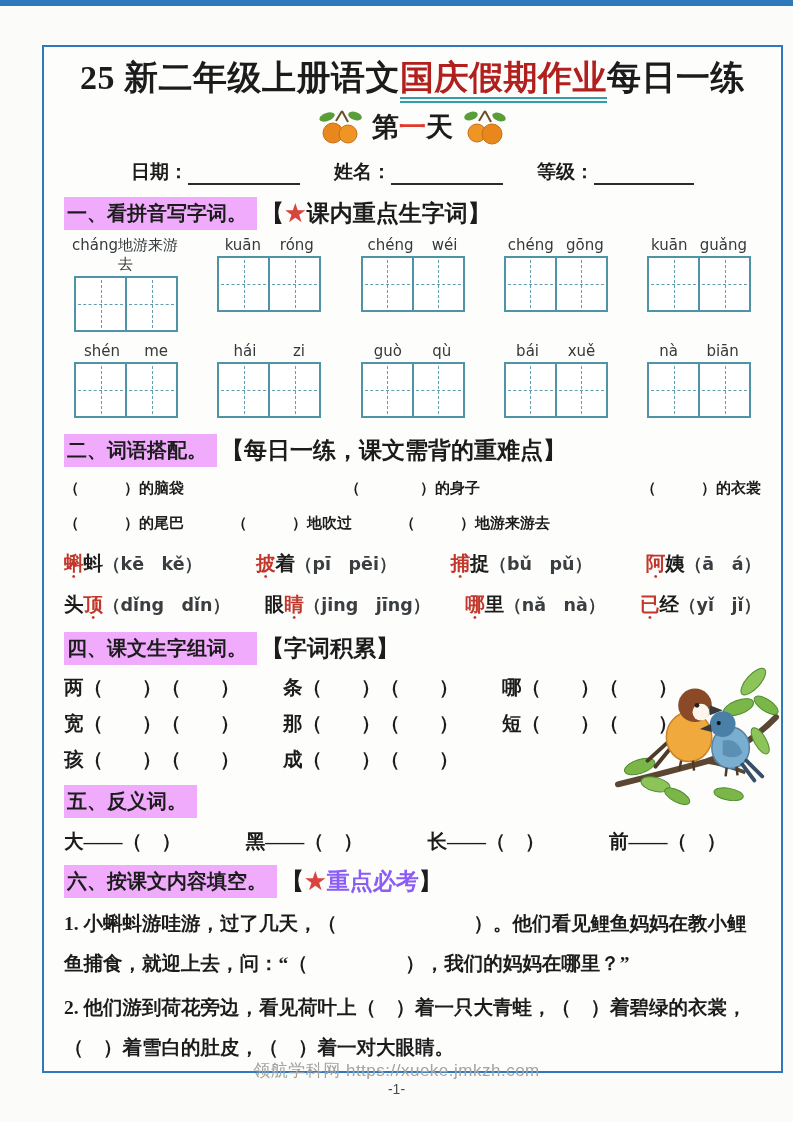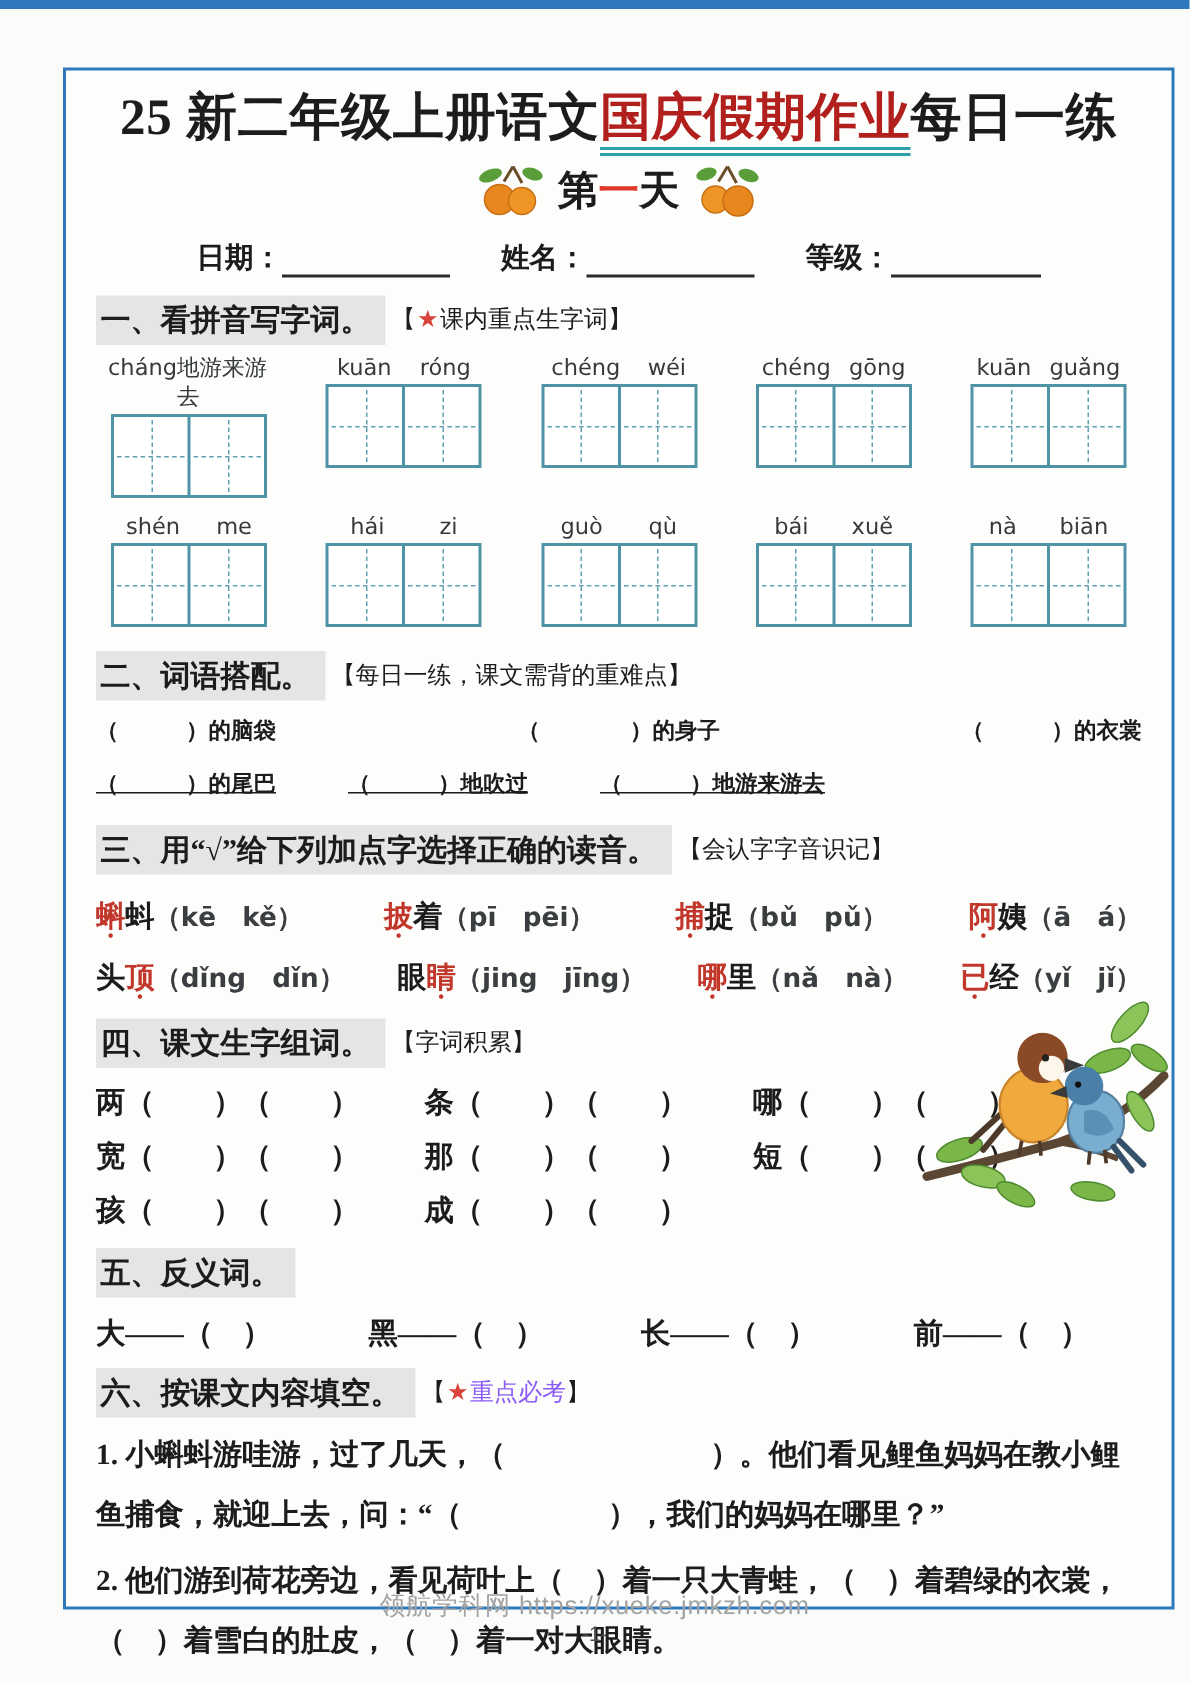--- a/index.html
+++ b/index.html
@@ -27,41 +27,41 @@
   .daytext{font-size:27px;font-weight:900;}
   .daynum{color:#e1392b;}
   .daterow{
     display:flex;justify-content:center;align-items:flex-end;
     margin-top:12px;font-size:19px;font-weight:700;
   }
   .uline{display:inline-block;width:112px;border-bottom:2px solid #2b2b2b;height:20px;margin-right:34px;}
   .uline.last{margin-right:0;width:100px;}
   
   .shead{display:flex;align-items:center;margin:12px 0 6px;}
-  .hl{background:#e5e5e5;padding:3px 10px 3px 3px;font-size:20px;font-weight:800;}
-  .tag{font-size:16px;font-weight:400;margin-left:4px;}
+  .hl{background:#f0abfc;padding:3px 10px 3px 3px;font-size:20px;font-weight:800;}
+  .tag{font-size:23px;font-weight:700;margin-left:4px;}
   .star{color:#d9443c;margin:0 1px;}
   .tagred{color:#8b5cf6;}
   
   .pyrow{display:flex;justify-content:space-between;width:100%;margin-top:6px;}
   .pyunit{display:flex;flex-direction:column;align-items:center;width:124px;}
   .pys{
     display:flex;width:108px;justify-content:space-around;
     font-family:"DejaVu Sans","Liberation Sans",sans-serif;
     font-size:15px;color:#35393c;margin-bottom:2px;
   }
   .tzg{display:flex;width:104px;height:56px;border:2px solid #4e93a6;background:#fff;box-sizing:border-box;}
   .cell{flex:1;position:relative;}
   .cell + .cell{border-left:2px solid #4e93a6;}
   .cell::before{content:"";position:absolute;left:50%;top:2px;bottom:2px;border-left:1.5px dashed #5f9fb0;}
   .cell::after{content:"";position:absolute;top:50%;left:2px;right:2px;border-top:1.5px dashed #5f9fb0;}
   
   .exline{font-size:15px;font-weight:700;margin:9px 0;line-height:1.7;}
   .flexline{display:flex;justify-content:space-between;}
-  .gapline{display:flex;gap:48px;text-decoration:underline;}
+  .gapline{display:flex;gap:48px;}
   .q3line{display:flex;justify-content:space-between;margin:14px 0;}
   .q3item{font-size:19.5px;font-weight:700;white-space:nowrap;}
   .dotchar{position:relative;color:#c1372b;}
   .dotchar::after{
     content:"•";position:absolute;left:50%;transform:translateX(-50%);
     bottom:-0.72em;font-size:11px;color:#c1372b;
   }
   .py3{font-family:"DejaVu Sans","Liberation Sans",sans-serif;font-weight:600;font-size:17.5px;color:#3a3e41;}
   .s4row{display:flex;margin:9px 0;font-size:19.5px;font-weight:700;}
   .s4col{width:219px;}
@@ -242,24 +242,20 @@
     <span>（　　　）的脑袋</span>
     <span>（　　　　）的身子</span>
     <span>（　　　）的衣裳</span>
   </div>
   <div class="exline gapline">
     <span>（　　　）的尾巴</span>
     <span>（　　　）地吹过</span>
     <span>（　　　）地游来游去</span>
   </div>
 
-  <div class="shead" style="margin-top:14px;">
-    <span class="hl">三、用“√”给下列加点字选择正确的读音。</span>
-    <span class="tag">【会认字字音识记】</span>
-  </div>
   <div class="q3line">
     <span class="q3item"><span></span><span class="dotchar">蝌</span><span>蚪</span><span class="py3">（kē　kě）</span></span>
     <span class="q3item"><span></span><span class="dotchar">披</span><span>着</span><span class="py3">（pī　pēi）</span></span>
     <span class="q3item"><span></span><span class="dotchar">捕</span><span>捉</span><span class="py3">（bǔ　pǔ）</span></span>
     <span class="q3item"><span></span><span class="dotchar">阿</span><span>姨</span><span class="py3">（ā　á）</span></span>
   </div>
   <div class="q3line">
     <span class="q3item"><span>头</span><span class="dotchar">顶</span><span></span><span class="py3">（dǐng　dǐn）</span></span>
     <span class="q3item"><span>眼</span><span class="dotchar">睛</span><span></span><span class="py3">（jing　jīng）</span></span>
     <span class="q3item"><span></span><span class="dotchar">哪</span><span>里</span><span class="py3">（nǎ　nà）</span></span>

